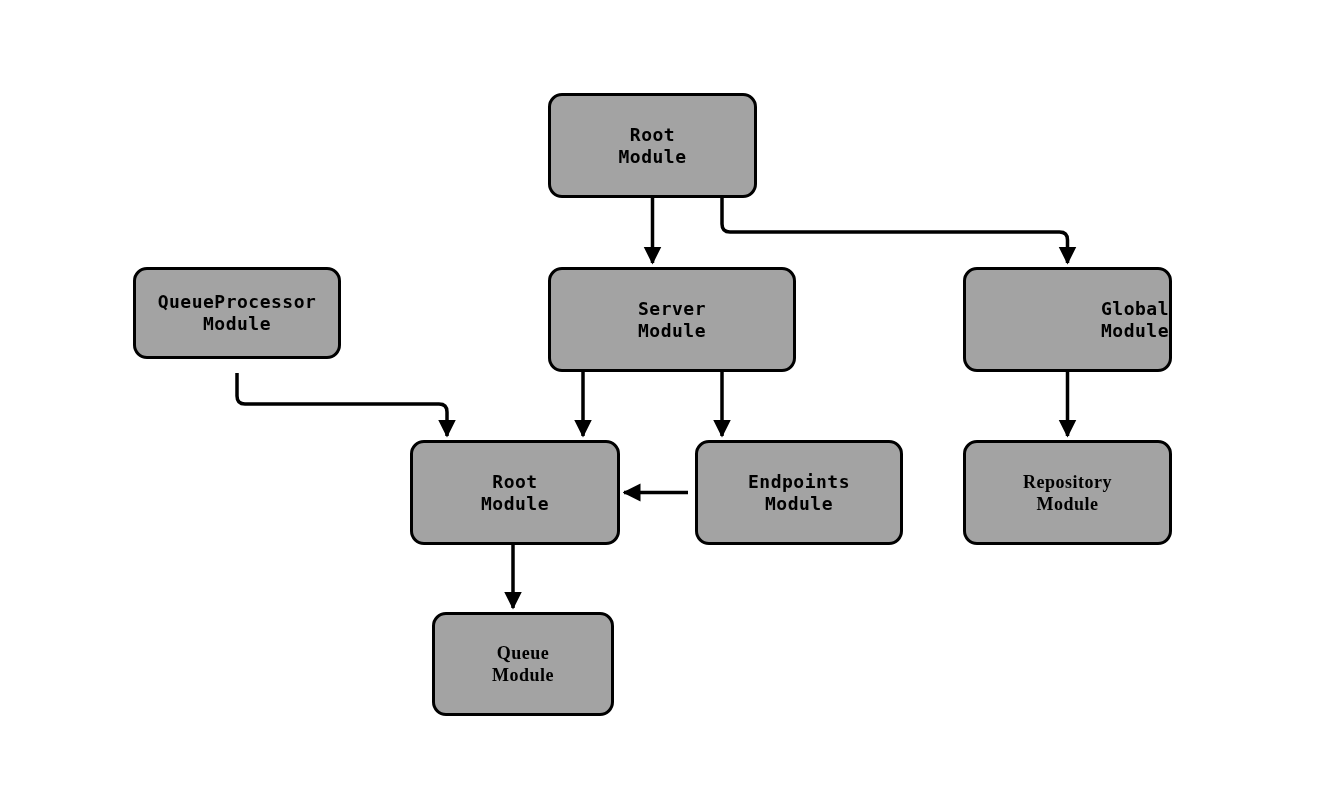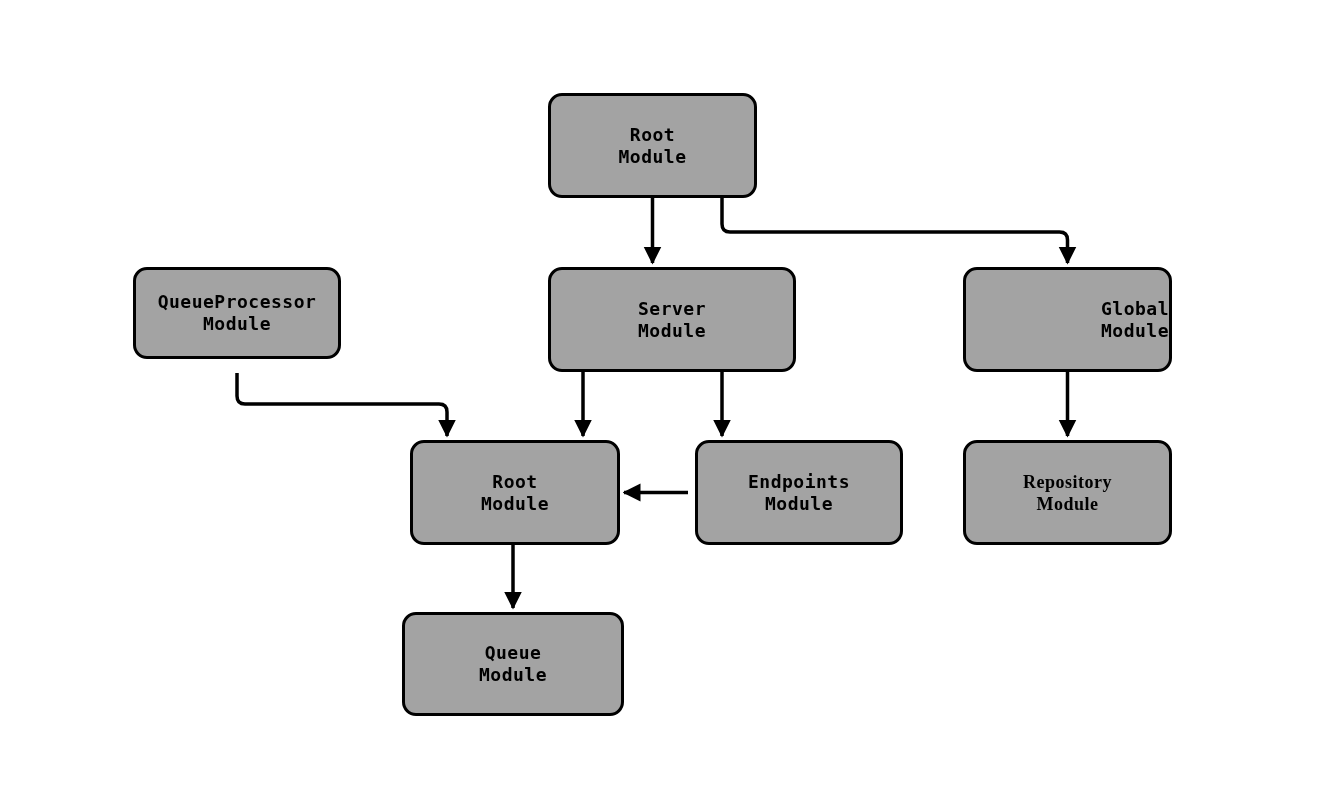--- a/index.html
+++ b/index.html
@@ -42,21 +42,21 @@
   .node span { display: block; }
 
   
   #node-root          { left: 548px; top:  93px; width: 209px; height: 105px; }
   #node-queueprocessor{ left: 133px; top: 267px; width: 208px; height: 92px; }
   #node-server        { left: 548px; top: 267px; width: 248px; height: 105px; }
   #node-global        { left: 963px; top: 267px; width: 209px; height: 105px; align-items: flex-end; }
   #node-core          { left: 410px; top: 440px; width: 210px; height: 105px; }
   #node-endpoints     { left: 688px; top: 440px; width: 208px; height: 105px; margin-left: 7px; }
   #node-repository    { left: 963px; top: 440px; width: 209px; height: 105px; font-family: Liberation Serif, serif; }
-  #node-queue         { left: 402px; top: 612px; width: 222px; height: 104px; }
+  #node-queue         { left: 432px; top: 612px; width: 182px; height: 104px; font-family: Liberation Serif, serif; }
 
   .edge {
     fill: none;
     stroke: #000000;
     stroke-width: 3.5px;
     stroke-linecap: butt;
     stroke-linejoin: round;
   }
 </style>
 </head>

